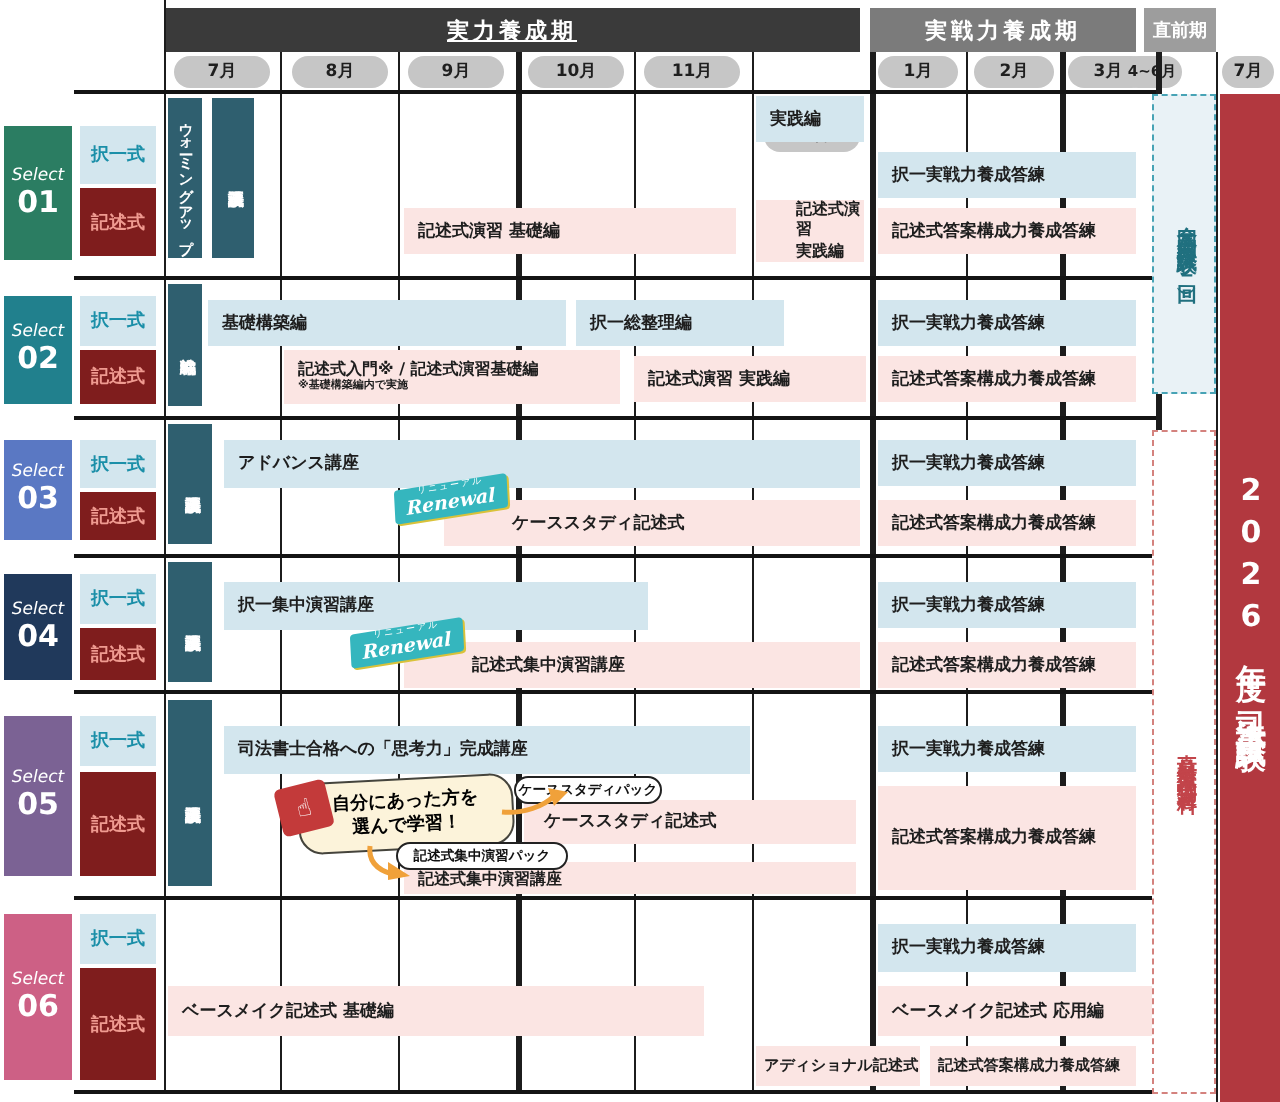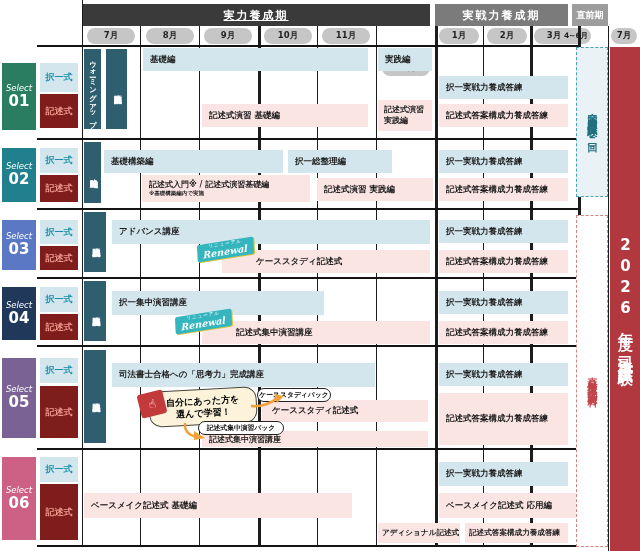--- a/index.html
+++ b/index.html
@@ -18,21 +18,21 @@
   .select .s1{font-style:italic;font-size:8.5px;}
   .select .s2{font-size:15px;font-weight:bold;}
   .sel1{background:#2b7d62}.sel2{background:#21808d}.sel3{background:#5a78c3}
   .sel4{background:#20395b}.sel5{background:#7b6294}.sel6{background:#cd6085}
   .track{position:absolute;left:40px;width:38px;display:flex;align-items:center;justify-content:center;font-weight:bold;font-size:9px;}
   .t1{background:#d3e6ee;color:#1b8fa8}.t2{background:#7f1d1d;color:#ef9a90}
   
   .bar{position:absolute;display:flex;align-items:center;padding-left:7px;font-weight:bold;font-size:8.5px;color:#1e1e1e;box-sizing:border-box;}
   .blue{background:#d3e6ee}.pink{background:#fbe5e3}
   .pre{white-space:pre-line;line-height:1.3;}
-  .two{font-size:8px;padding-left:6px;}
+  .two{font-size:8px;padding-left:20px;}
   .tight{font-size:7.6px;padding-left:4px;}
   .vbar{position:absolute;background:#2f5f6f;color:#fff;writing-mode:vertical-rl;text-orientation:mixed;display:flex;align-items:center;justify-content:center;font-weight:bold;font-size:8px;box-sizing:border-box;}
   .col{flex-direction:column;align-items:flex-start;justify-content:center;}
   .note{font-size:5.5px;font-weight:bold;line-height:1.3;}
   
   .badge{position:absolute;background:#35b6be;color:#fff;transform:rotate(-9deg) skewX(-6deg);display:flex;flex-direction:column;align-items:center;justify-content:center;border-radius:2px;padding:1px 6px;box-shadow:1px 1px 0 #d9c23a;}
   .badge .b1{font-size:4.5px;letter-spacing:1px;line-height:1;}
   .badge .b2{font-family:"DejaVu Serif",serif;font-style:italic;font-weight:bold;font-size:9.5px;line-height:1.1;}
   
   .bubble{position:absolute;background:#fcf3da;border:1.5px solid #45443c;border-radius:12px;display:flex;align-items:center;justify-content:center;text-align:center;font-weight:bold;font-size:9px;white-space:pre-line;line-height:1.35;transform:rotate(-3deg);}
@@ -86,21 +86,20 @@
   <div class="hl" style="top:545px;"></div>
 
   <div class="select sel1" style="top:63px;height:67px;">
     <span class="s1">Select</span>
     <span class="s2">01</span>
   </div>
   <div class="track t1" style="top:63px;height:29px;">択一式</div>
   <div class="track t2" style="top:94px;height:34px;">記述式</div>
   <div class="vbar" style="left:84px;top:49px;width:17px;height:80px;font-size:7.3px;">ウォーミングアップ編</div>
   <div class="vbar" style="left:106px;top:49px;width:21px;height:80px;">法改正講義</div>
-  <div class="bar blue" style="left:143px;top:48px;width:225px;height:23px;">基礎編</div>
   <div class="bar blue" style="left:378px;top:48px;width:54px;height:23px;">実践編</div>
   <div class="bar blue" style="left:439px;top:76px;width:129px;height:23px;">択一実戦力養成答練</div>
   <div class="bar pink" style="left:202px;top:104px;width:166px;height:23px;">記述式演習 基礎編</div>
   <div class="bar pink pre two" style="left:378px;top:100px;width:54px;height:31px;">記述式演習
 実践編</div>
   <div class="bar pink" style="left:439px;top:104px;width:129px;height:23px;">記述式答案構成力養成答練</div>
 
   <div class="select sel2" style="top:148px;height:54px;">
     <span class="s1">Select</span>
     <span class="s2">02</span>

